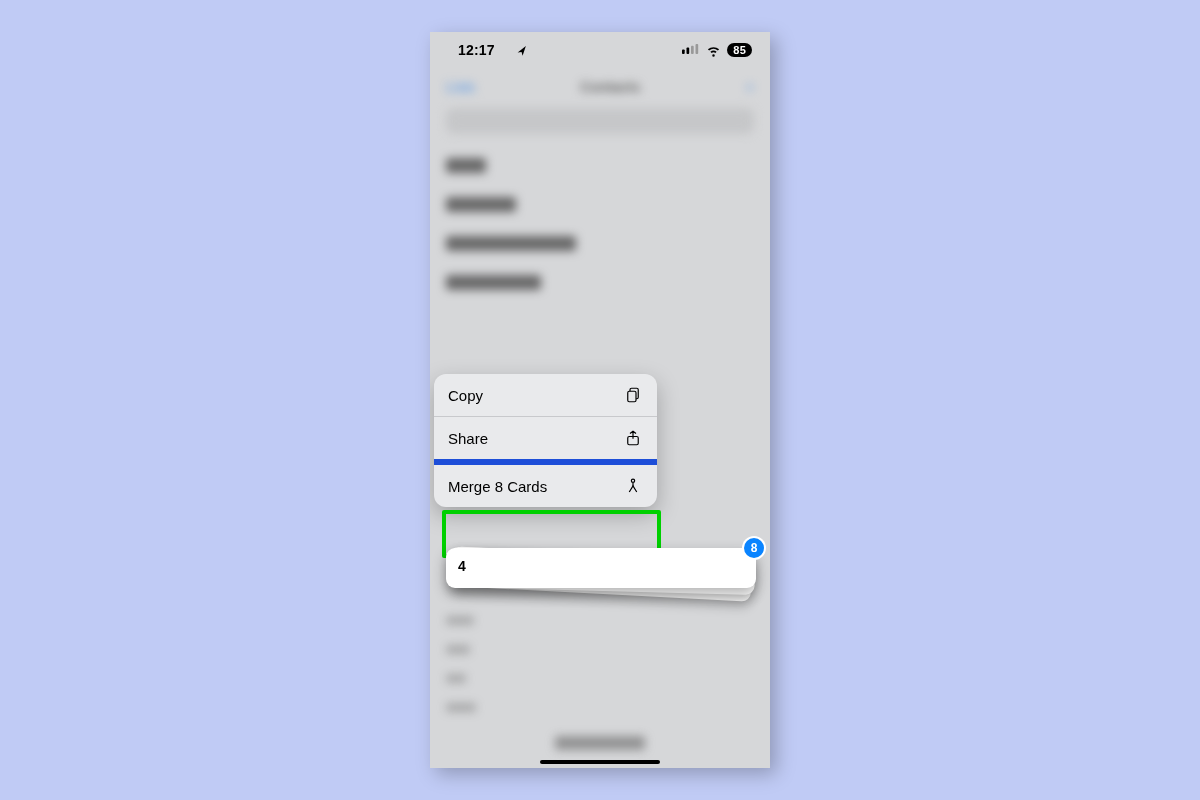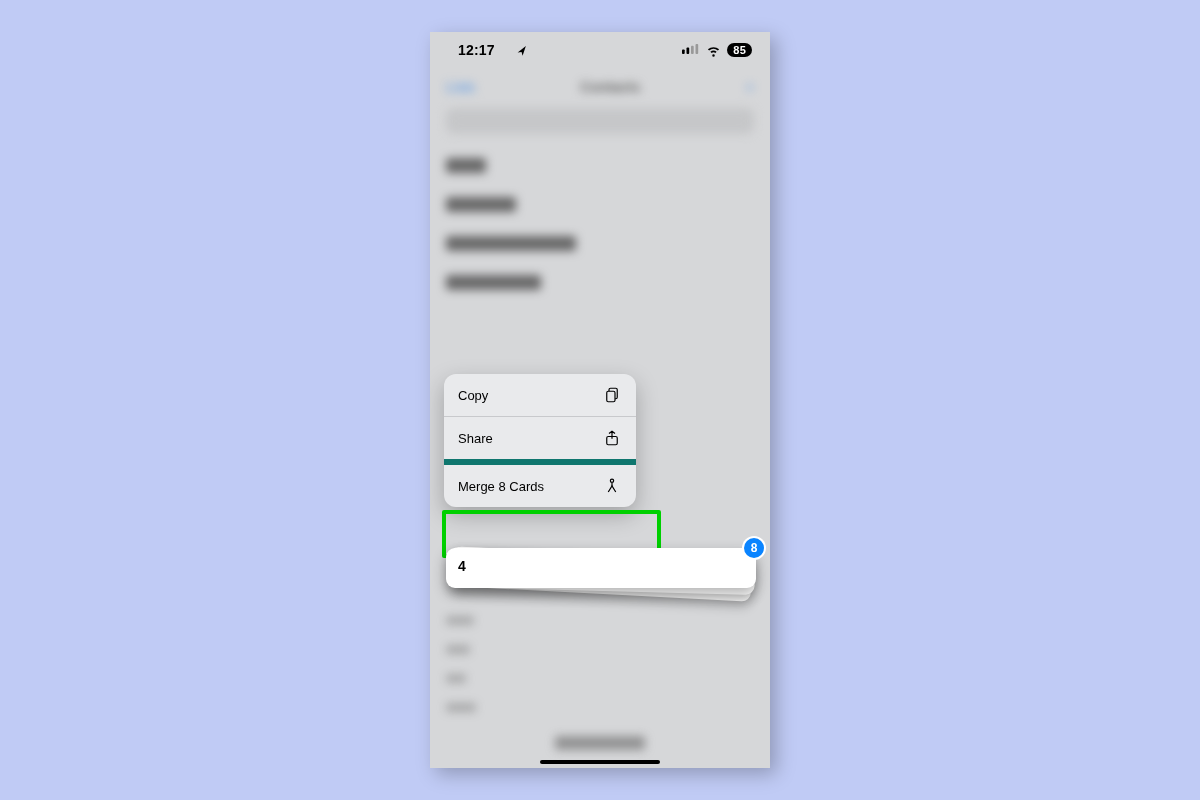--- a/index.html
+++ b/index.html
@@ -74,35 +74,35 @@
     position:absolute;left:50%;transform:translateX(-50%);bottom:18px;
     width:90px;height:14px;background:#666;border-radius:3px;opacity:.6;
   }
   .home-indicator{
     position:absolute;left:50%;transform:translateX(-50%);bottom:4px;
     width:120px;height:4px;border-radius:4px;background:#000;
   }
 
   
   .context-menu{
-    position:absolute;left:14px;top:342px;width:192px;
+    position:absolute;left:4px;top:342px;width:223px;
     background:var(--menu-bg);
     border-radius:12px;
     box-shadow:0 8px 22px rgba(0,0,0,0.25);
     overflow:hidden;
-    font-size:13px;
+    font-size:15px;
   }
   .menu-item{
     display:flex;align-items:center;justify-content:space-between;
     height:42px;padding:0 14px;
     color:var(--text);
     position:relative;
   }
   .menu-item + .menu-item{border-top:1px solid var(--menu-sep);gap:48px;}
-  .menu-item.gap-above{border-top:6px solid #0f766e;}
+  .menu-item.gap-above{border-top:6px solid #1d4ed8;}
   .menu-item.destructive{color:var(--ios-red);}
   .menu-item .label{white-space:nowrap;}
   .menu-item .icon{display:flex;align-items:center;justify-content:center;width:20px;color:inherit}
   .menu-item .icon svg{width:18px;height:18px}
 
   .highlight{
     position:absolute;border:4px solid var(--highlight);
     border-radius:2px;pointer-events:none;
   }
 

